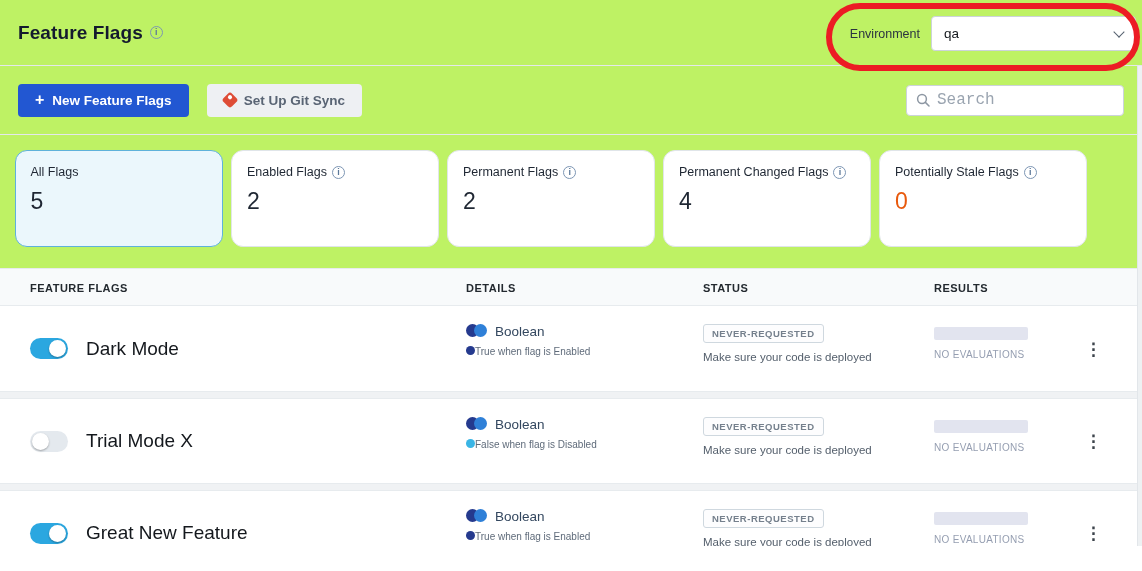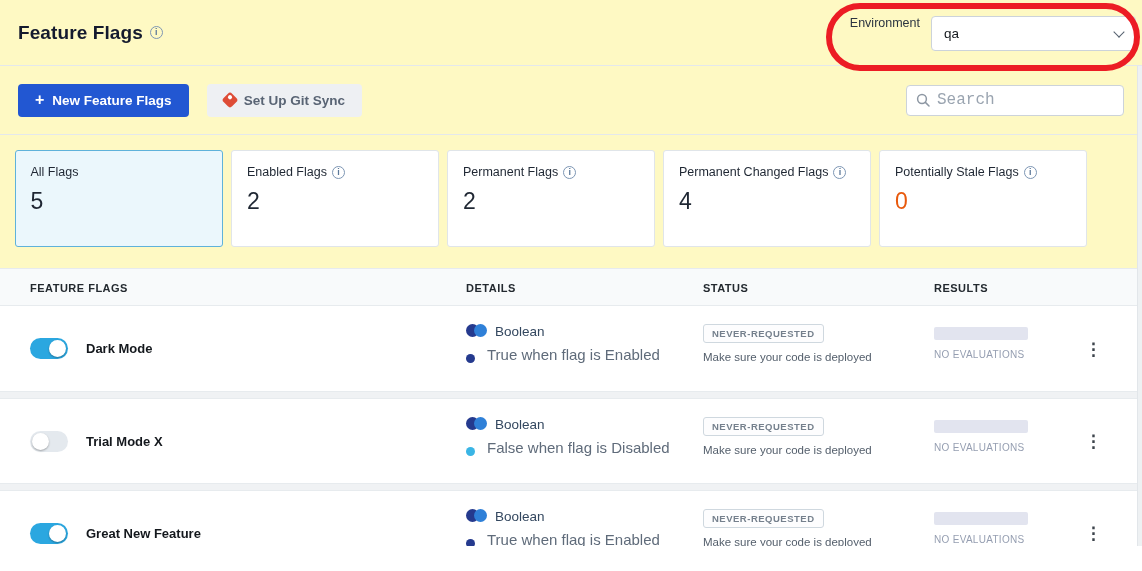--- a/index.html
+++ b/index.html
@@ -1,26 +1,26 @@
 <!DOCTYPE html>
 <html><head>
 <meta charset="utf-8">
 <style>
   *{margin:0;padding:0;box-sizing:border-box}
   html,body{background:#fff}
   body{font-family:"Liberation Sans",sans-serif;color:#1d2430}
-  .app{position:relative;width:1142px;height:546px;background:#fef9c3;overflow:hidden}
+  .app{position:relative;width:1142px;height:546px;background:#bef264;overflow:hidden}
 
   
   .hdr{position:relative;height:66px;border-bottom:1px solid #e4e8ec;display:flex;align-items:center;padding:0 18px}
   .title-wrap{display:flex;align-items:center;gap:7px}
   .page-title{font-size:19px;font-weight:700;color:#141a2e;letter-spacing:.1px}
   .info{width:13px;height:13px;border:1px solid #7d96b4;border-radius:50%;color:#5b7899;
         font-size:9px;line-height:11px;text-align:center;display:inline-block;font-style:normal;font-weight:700}
-  .env{position:absolute;right:6px;top:16px;display:flex;gap:11px}
+  .env{position:absolute;right:6px;top:16px;display:flex;align-items:center;gap:11px}
   .env-label{font-size:12.5px;color:#2b3440}
   .select{width:205px;height:35px;border:1px solid #ccd3da;border-radius:4px;background:#fff;
           display:flex;align-items:center;justify-content:space-between;padding:0 12px;
           font-size:13.5px;color:#14181d;cursor:pointer}
   .chev{width:8px;height:8px;border-right:1.5px solid #55616f;border-bottom:1.5px solid #55616f;
         transform:rotate(45deg);margin-top:-4px}
 
   
   .annotation{position:absolute;left:826px;top:3px;width:314px;height:68px;border:6px solid #ec1c24;
               border-radius:34px;pointer-events:none;z-index:10}
@@ -35,46 +35,46 @@
   .git-icon{width:12px;height:12px;background:#de4c36;transform:rotate(45deg);border-radius:3px;position:relative;flex:0 0 auto}
   .git-icon::after{content:"";position:absolute;left:2px;top:2px;width:3.5px;height:3.5px;background:#fff;border-radius:50%}
   .search{margin-left:auto;width:218px;height:31px;border:1px solid #ccd3da;border-radius:4px;
           display:flex;align-items:center;padding:0 9px;gap:7px;background:#fff}
   .search input{border:none;outline:none;font-size:16px;color:#333;width:100%;background:transparent;
                 font-family:Liberation Mono, monospace}
   .search input::placeholder{color:#9aa4b0}
 
   
   .stats{display:flex;gap:8px;padding:15px 15px 0 15px;align-items:flex-start}
-  .card{width:208px;height:97px;background:#fff;border:1px solid #e0e5e9;border-radius:3px;padding:14px 15px;cursor:pointer}
+  .card{width:208px;height:97px;background:#fff;border:1px solid #e0e5e9;border-radius:12px;padding:14px 15px;cursor:pointer}
   .card.selected{background:#ebf7fc;border:1.5px solid #5fb2da;padding:13.5px 14.5px}
   .card-label-row{display:flex;align-items:center;gap:5px}
   .card-label{font-size:12.5px;color:#1f2733}
   .card-value{font-size:23px;color:#1f2733;margin-top:9px;font-weight:400}
 
   
   .thead{position:relative;height:38px;background:#f8fafb;border-top:1px solid #e7ebee;
          border-bottom:1px solid #e7ebee;margin-top:21px}
   .th{position:absolute;top:13px;font-size:11px;font-weight:700;letter-spacing:.5px;color:#23292f}
   .rows{background:#f0f2f4}
   .row{position:relative;height:86px;background:#fff;border-bottom:1px solid #e7ebee;margin-bottom:6px}
   .row + .row{border-top:1px solid #e7ebee}
   .cell-flag{position:absolute;left:30px;top:0;height:100%;display:flex;align-items:center;gap:18px}
   .toggle{width:38px;height:21px;border-radius:11px;background:#e4e9ee;position:relative;cursor:pointer;flex:0 0 auto}
   .toggle .knob{width:17px;height:17px;border-radius:50%;background:#fff;position:absolute;top:2px;left:2px;
                 box-shadow:0 1px 2px rgba(0,0,0,.3)}
   .toggle.on{background:#2ba7e0}
   .toggle.on .knob{left:19px}
-  .flag-name{font-size:13px;font-weight:700;color:#14181d;cursor:pointer}
+  .flag-name{font-size:19px;font-weight:400;color:#14181d;cursor:pointer}
   .cell-details{position:absolute;left:466px;top:18px}
   .type-line{display:flex;align-items:flex-start;gap:8px;font-size:13.5px;color:#33475f}
   .bool-icon{position:relative;width:21px;height:13px;display:inline-block;flex:0 0 auto}
   .bool-icon .c1{position:absolute;left:0;top:0;width:13px;height:13px;border-radius:50%;background:#253a8e}
   .bool-icon .c2{position:absolute;left:8px;top:0;width:13px;height:13px;border-radius:50%;background:#2f80d8}
-  .detail-line{margin-top:7px;display:flex;align-items:flex-end;gap:12px;font-size:15px;color:#5f6b7a}
+  .detail-line{margin-top:7px;display:flex;align-items:flex-start;gap:0;font-size:10px;color:#5f6b7a}
   .dot{width:9px;height:9px;border-radius:50%;flex:0 0 auto}
   .cell-status{position:absolute;left:703px;top:17px}
   .badge{display:inline-block;border:1px solid #cfd8df;border-radius:3px;padding:3px 8px;font-size:9.5px;
          letter-spacing:.5px;color:#75808d;background:#fdfdfe;font-weight:700}
   .status-text{margin-top:8px;font-size:11.5px;color:#535e6b}
   .cell-results{position:absolute;left:934px;top:21px}
   .result-bar{width:94px;height:13px;background:#e2e4ef;border-radius:2px}
   .result-label{margin-top:9px;font-size:10px;color:#959eb1;letter-spacing:.3px}
   .kebab{position:absolute;right:36px;top:50%;transform:translateY(-50%);font-size:17px;color:#3c434b;
          cursor:pointer;font-weight:700;line-height:1;padding:4px}

